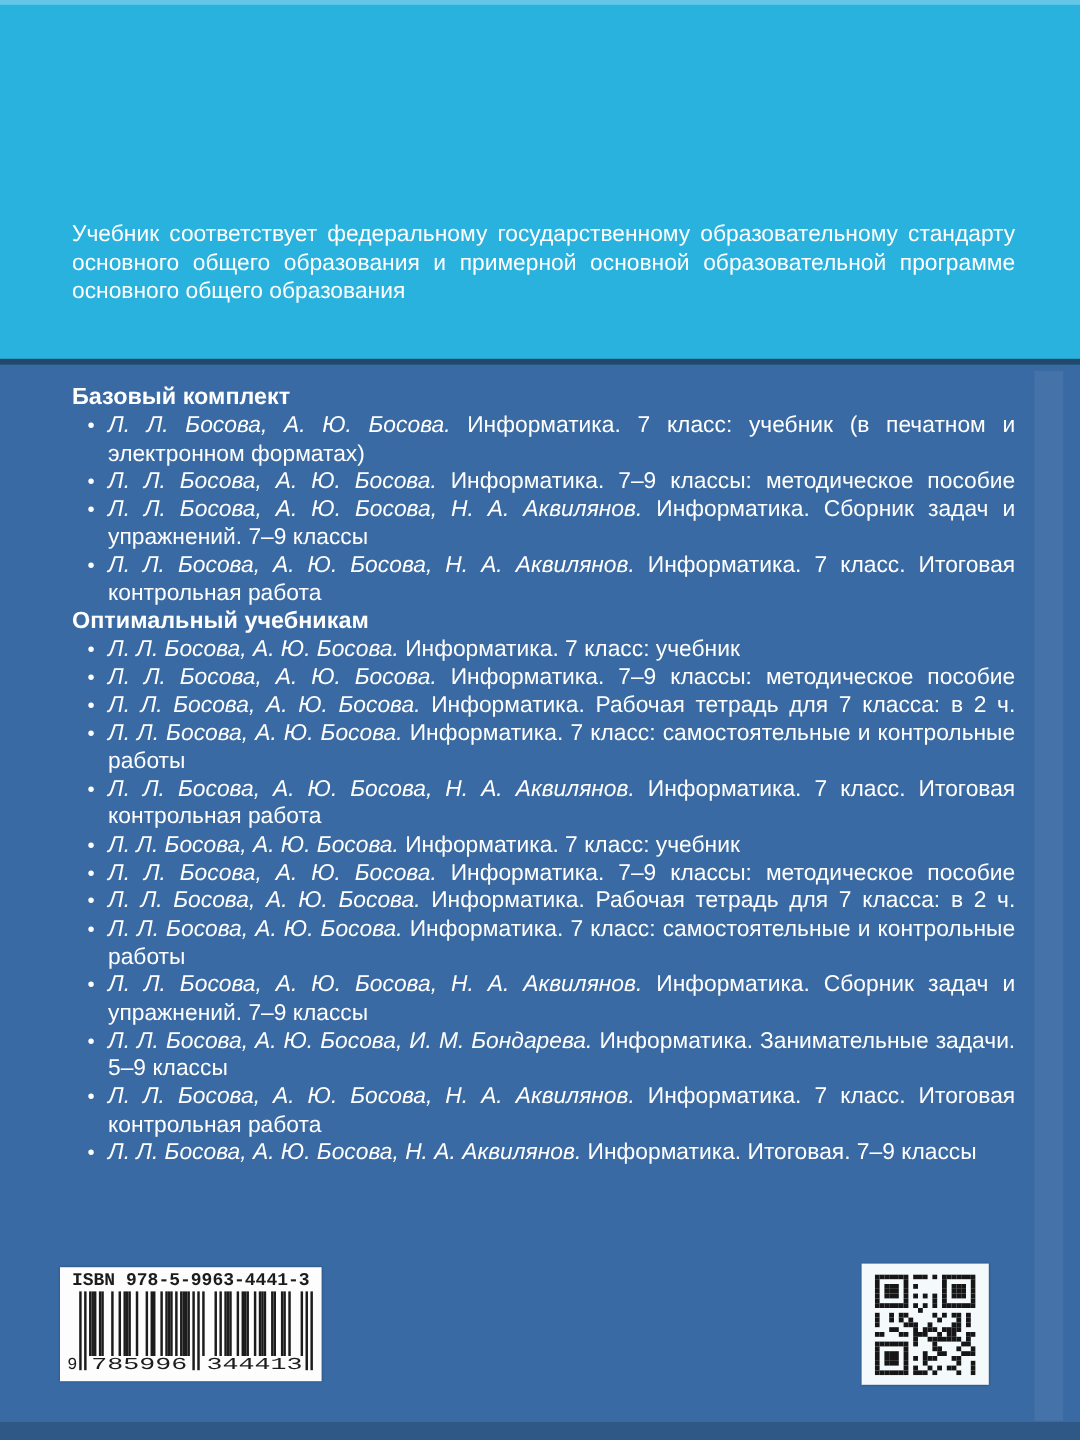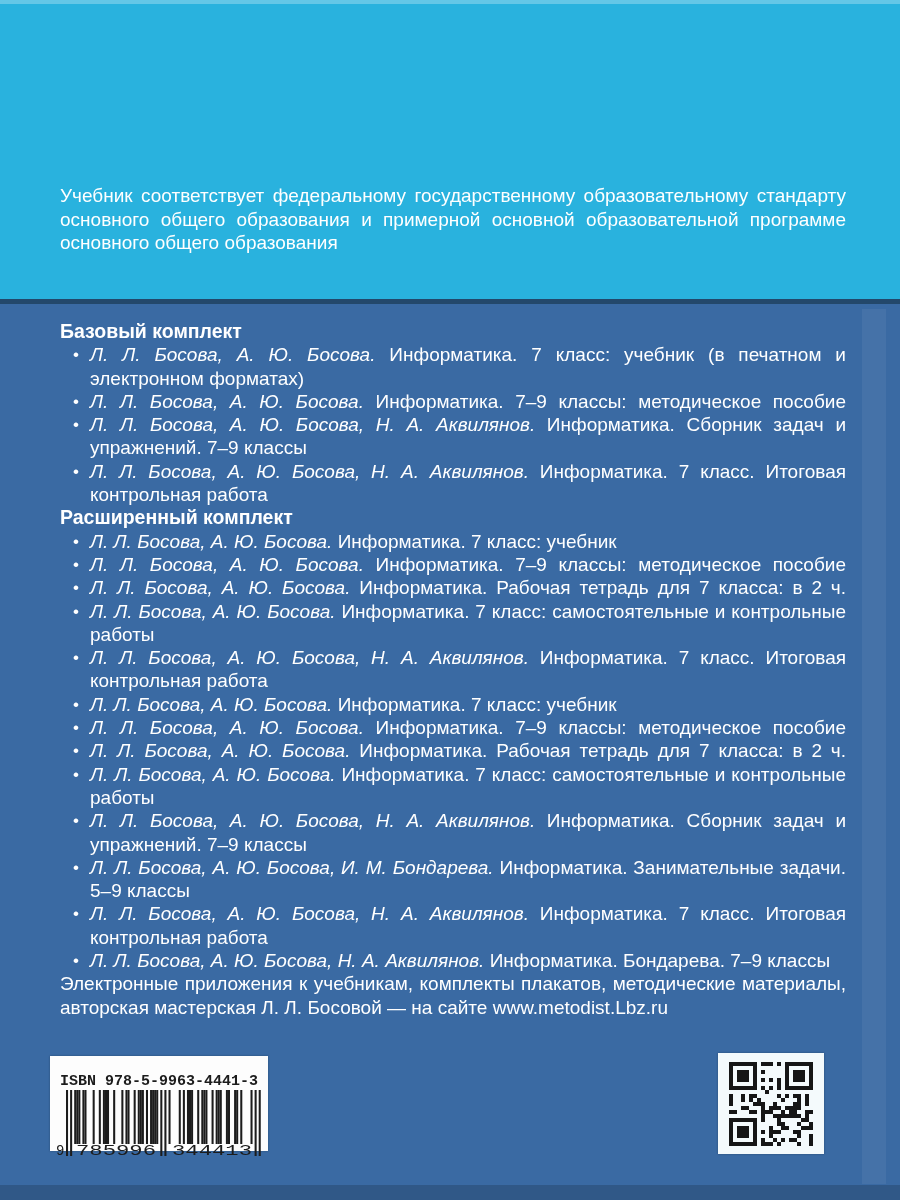--- a/index.html
+++ b/index.html
@@ -28,21 +28,21 @@
   .kit-title{margin:0;font-size:19.5px;font-weight:bold;line-height:23.3px}
   .book-item{position:relative;padding-left:30px;text-align:justify}
   .book-item.stretch{text-align-last:justify}
   .book-item::before{content:"\2022";position:absolute;left:13px;top:0;font-size:17px}
   .book-item i{font-style:italic}
   .book-item b{font-weight:normal}
   .footer-note{margin:0;text-align:justify}
   
   .isbn-box{
     position:absolute;left:50px;top:1056px;width:218px;height:95px;
-    background:#fdfdfd;color:#1c1c1c;padding:17px 4px;box-sizing:border-box;
+    background:#fdfdfd;color:#1c1c1c;padding:3px 4px;box-sizing:border-box;
     box-shadow:0 0 2px rgba(0,0,0,.3);
   }
   .isbn-label{
     font-family:"Liberation Mono","DejaVu Sans Mono",monospace;
     font-size:15px;font-weight:bold;white-space:nowrap;text-align:center;
     height:17px;letter-spacing:0;color:#1c1c1c;
   }
   .barcode{display:block;margin:0 auto;fill:#1c1c1c}
   .barcode text{fill:#1c1c1c}
   
@@ -69,39 +69,38 @@
   <div class="main">
     <div>
         <section>
           <h2 class="kit-title">Базовый комплект</h2>
           <div class="book-item"><i>Л. Л. Босова, А. Ю. Босова.</i><span> Информатика. 7 класс: </span><b>учебник</b><span> (в печатном и электронном форматах)</span></div>
           <div class="book-item stretch"><i>Л. Л. Босова, А. Ю. Босова.</i><span> Информатика. 7–9 классы: </span><b>методическое пособие</b></div>
           <div class="book-item"><i>Л. Л. Босова, А. Ю. Босова, Н. А. Аквилянов.</i><span> Информатика. </span><b>Сборник задач и упражнений</b><span>. 7–9 классы</span></div>
           <div class="book-item"><i>Л. Л. Босова, А. Ю. Босова, Н. А. Аквилянов.</i><span> Информатика. 7 класс. </span><b>Итоговая контрольная работа</b></div>
         </section>
         <section>
-          <h2 class="kit-title">Расширенный комплект</h2>
+          <h2 class="kit-title">Оптимальный учебникам</h2>
           <div class="book-item"><i>Л. Л. Босова, А. Ю. Босова.</i><span> Информатика. 7 класс: </span><b>учебник</b></div>
           <div class="book-item stretch"><i>Л. Л. Босова, А. Ю. Босова.</i><span> Информатика. 7–9 классы: </span><b>методическое пособие</b></div>
           <div class="book-item stretch"><i>Л. Л. Босова, А. Ю. Босова.</i><span> Информатика. </span><b>Рабочая тетрадь</b><span> для 7 класса: в 2 ч.</span></div>
           <div class="book-item"><i>Л. Л. Босова, А. Ю. Босова.</i><span> Информатика. 7 класс: </span><b>самостоятельные и контрольные работы</b></div>
           <div class="book-item"><i>Л. Л. Босова, А. Ю. Босова, Н. А. Аквилянов.</i><span> Информатика. 7 класс. </span><b>Итоговая контрольная работа</b></div>
         </section>
         <section>
           <div class="book-item"><i>Л. Л. Босова, А. Ю. Босова.</i><span> Информатика. 7 класс: </span><b>учебник</b></div>
           <div class="book-item stretch"><i>Л. Л. Босова, А. Ю. Босова.</i><span> Информатика. 7–9 классы: </span><b>методическое пособие</b></div>
           <div class="book-item stretch"><i>Л. Л. Босова, А. Ю. Босова.</i><span> Информатика. </span><b>Рабочая тетрадь</b><span> для 7 класса: в 2 ч.</span></div>
           <div class="book-item"><i>Л. Л. Босова, А. Ю. Босова.</i><span> Информатика. 7 класс: </span><b>самостоятельные и контрольные работы</b></div>
           <div class="book-item"><i>Л. Л. Босова, А. Ю. Босова, Н. А. Аквилянов.</i><span> Информатика. </span><b>Сборник задач и упражнений</b><span>. 7–9 классы</span></div>
           <div class="book-item"><i>Л. Л. Босова, А. Ю. Босова, И. М. Бондарева.</i><span> Информатика. </span><b>Занимательные задачи</b><span>. 5–9 классы</span></div>
           <div class="book-item"><i>Л. Л. Босова, А. Ю. Босова, Н. А. Аквилянов.</i><span> Информатика. 7 класс. </span><b>Итоговая контрольная работа</b></div>
-          <div class="book-item"><i>Л. Л. Босова, А. Ю. Босова, Н. А. Аквилянов.</i><span> Информатика. </span><b>Бондарева</b><span>. 7–9 классы</span></div>
+          <div class="book-item"><i>Л. Л. Босова, А. Ю. Босова, Н. А. Аквилянов.</i><span> Информатика. </span><b>Итоговая</b><span>. 7–9 классы</span></div>
         </section>
       </div>
-    <p class="footer-note">Электронные приложения к учебникам, комплекты плакатов, методические материалы, авторская мастерская Л. Л. Босовой — на сайте www.metodist.Lbz.ru</p>
   </div>
 
   <div class="isbn-box">
     <div class="isbn-label">ISBN 978-5-9963-4441-3</div>
     <svg class="barcode" width="210" height="66" viewBox="0 0 210 66" xmlns="http://www.w3.org/2000/svg">
         <rect x="12.00" y="0" width="2.05" height="66"></rect>
         <rect x="16.10" y="0" width="2.05" height="66"></rect>
         <rect x="20.20" y="0" width="2.05" height="54"></rect>
         <rect x="22.25" y="0" width="2.05" height="54"></rect>
         <rect x="24.30" y="0" width="2.05" height="54"></rect>

